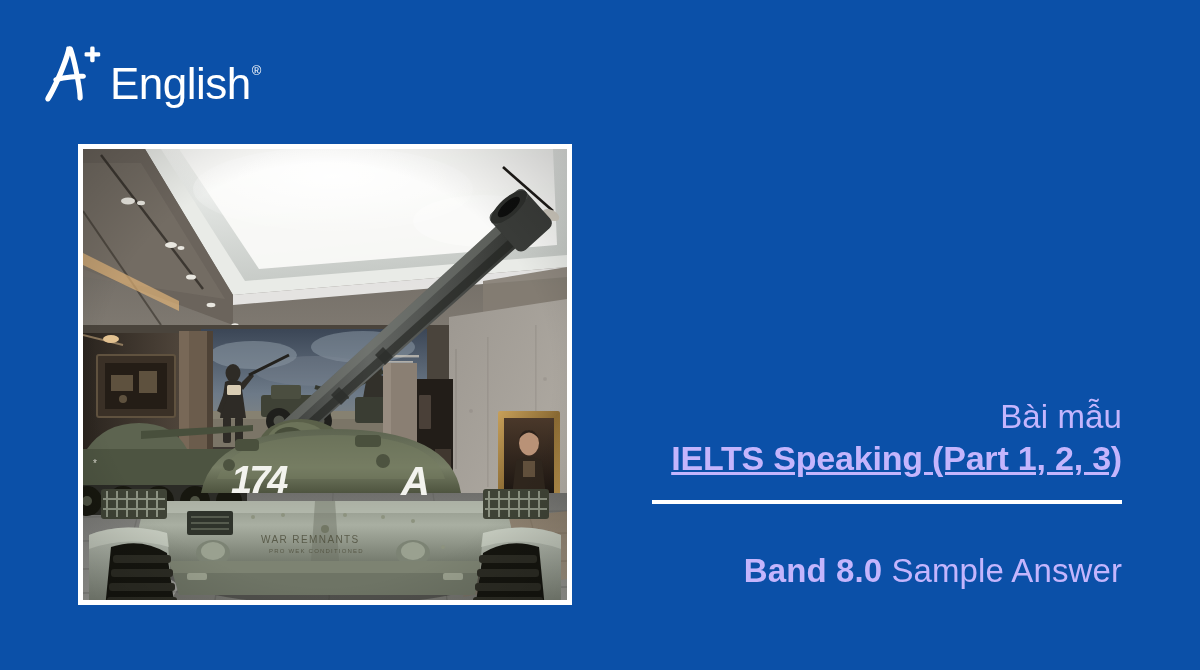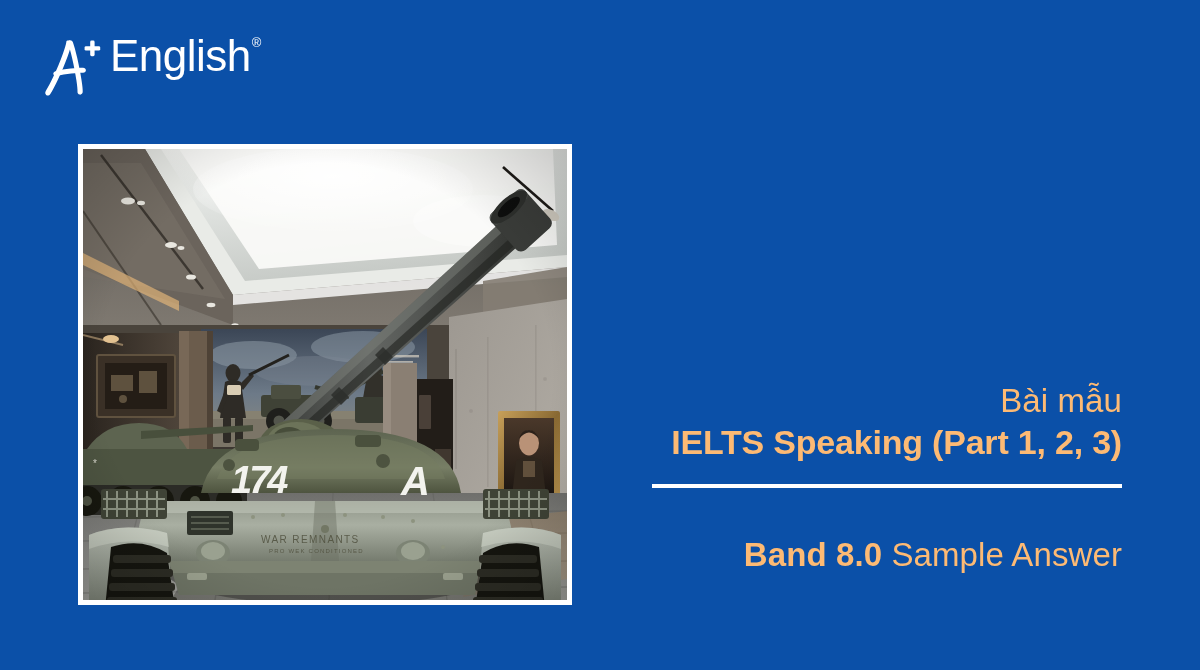--- a/index.html
+++ b/index.html
@@ -18,21 +18,21 @@
   }
 
   
   #logo {
     position: absolute;
     left: 38px;
     top: 34px;
     width: 260px;
     height: 72px;
     display: flex;
-    align-items: flex-start;
+    align-items: flex-end;
   }
   #logo .mark { width: 66px; height: 66px; display:block; flex: 0 0 auto; }
   #logo .wordmark {
     color: #ffffff;
     font-size: 44px;
     line-height: 1;
     letter-spacing: -0.5px;
     margin-left: 6px;
     position: relative;
     font-weight: 400;
@@ -56,37 +56,38 @@
     padding: 0;
     box-sizing: border-box;
     border: 5px solid #ffffff;
   }
   #photo-frame svg { display: block; width: 100%; height: 100%; }
 
   
   #text-block {
     position: absolute;
     right: 78px;
-    top: 382px;
+    top: 398px;
     width: 470px;
     text-align: right;
-    color: #fdba74;
+    color: #c4b5fd;
   }
   .line-sub {
     font-size: 33px;
     font-weight: 400;
     line-height: 1.18;
     letter-spacing: 0.1px;
   }
   .line-title {
     font-size: 34px;
     font-weight: 700;
     line-height: 1.28;
     letter-spacing: -0.2px;
     white-space: nowrap;
+    text-decoration: underline;
   }
   #divider {
     height: 4px;
     background: #ffffff;
     margin: 20px 0 24px 0;
     width: 100%;
   }
   .line-band {
     font-size: 33px;
     line-height: 1.18;

